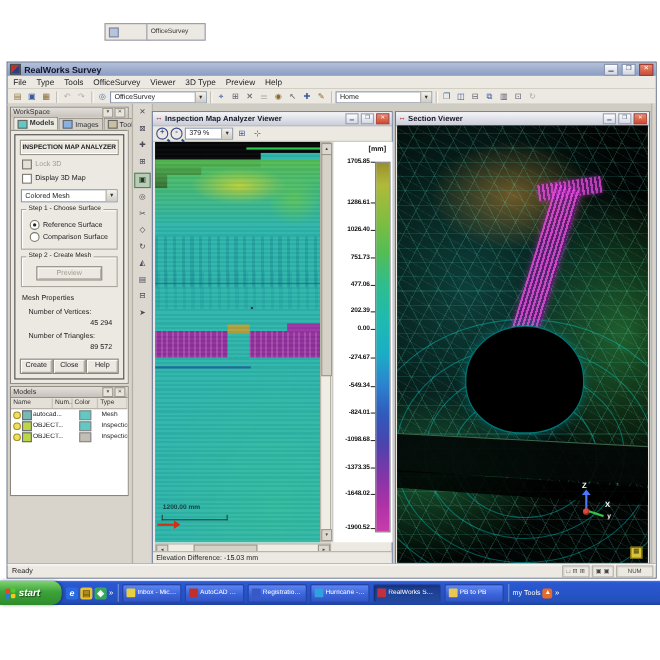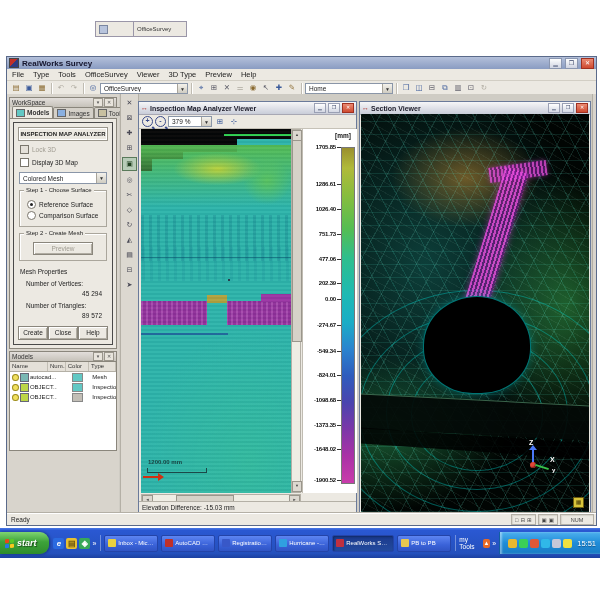--- a/index.html
+++ b/index.html
@@ -155,21 +155,21 @@
   .cicon{position:absolute;right:5px;bottom:4px;width:9px;height:9px;background:#d8c43a;border:1px solid #6a5a10;
      font-size:6px;line-height:9px;text-align:center;color:#4a3c08;}
   .rstrip{position:absolute;left:585px;top:0;width:6px;bottom:0;background:#d8d4cc;border-left:1px solid #b4b0a6;}
   
   .appstatus{position:absolute;left:0;right:0;bottom:0;height:11px;background:#ece9e2;border-top:1px solid #fff;
      box-shadow:0 -1px 0 #b4b0a6;display:flex;align-items:center;font-size:6.5px;color:#222;}
   .appstatus .ready{flex:1;padding-left:4px;}
   .pane{height:9px;border:1px solid #b4b0a6;box-shadow:inset 1px 1px 1px #d8d4cc;margin-right:2px;
      display:flex;align-items:center;justify-content:center;gap:2px;font-size:5.5px;color:#444;padding:0 3px;}
   
-  .taskbar{position:absolute;left:0;top:528px;width:600px;height:30px;
+  .taskbar{position:absolute;left:0;top:528px;width:600px;height:22px;
      background:linear-gradient(#4a79e6 0%,#2a58d2 8%,#2450bc 85%,#1c40a0 100%);display:flex;align-items:center;}
   .start{width:56px;height:22px;border-radius:0 9px 9px 0;display:flex;align-items:center;gap:3px;padding-left:5px;
      background:linear-gradient(#7fd470 0%,#3da33a 45%,#2e8c2b 100%);box-shadow:1px 0 3px rgba(0,0,0,.4);box-sizing:border-box;}
   .winlogo{width:9px;height:9px;display:grid;grid-template-columns:1fr 1fr;gap:1px;transform:skewY(-4deg);}
   .winlogo div{border-radius:1px;}
   .start .stxt{color:#fff;font-size:9px;font-weight:bold;font-style:italic;text-shadow:1px 1px 1px #1a4a1a;}
   .ql{display:flex;align-items:center;gap:2px;padding:0 4px;border-right:1px solid rgba(255,255,255,.35);height:16px;}
   .qlic{width:11px;height:11px;border-radius:2px;font-size:8px;line-height:11px;text-align:center;color:#fff;font-weight:bold;}
   .more{color:#fff;font-size:7px;}
   .task{height:17px;border-radius:2px;margin-left:3px;display:flex;align-items:center;gap:2px;padding:0 3px;
@@ -574,26 +574,15 @@
         <div class="task" style="width: 54px;">
           <div class="tic2" style="background: rgb(232, 200, 80);"></div>
           <div class="tl">PB to PB</div>
         </div>
       </div>
     <div class="mytools">
       <span>my Tools</span>
       <span class="qlic" style="width:9px;height:9px;background:#e86a28;font-size:6px;line-height:9px;">▲</span>
       <span class="more">»</span>
     </div>
-    <div class="tray">
-      <span id="trayicons" style="display:flex;gap:2px;">
-          <div class="trayic" style="background: rgb(232, 184, 48);"></div>
-          <div class="trayic" style="background: rgb(58, 208, 88);"></div>
-          <div class="trayic" style="background: rgb(224, 88, 56);"></div>
-          <div class="trayic" style="background: rgb(48, 184, 232);"></div>
-          <div class="trayic" style="background: rgb(200, 200, 216);"></div>
-          <div class="trayic" style="background: rgb(240, 224, 64);"></div>
-        </span>
-      <span class="clock">15:51</span>
-    </div>
   </div>
 
 </div>
 
 </body></html>

